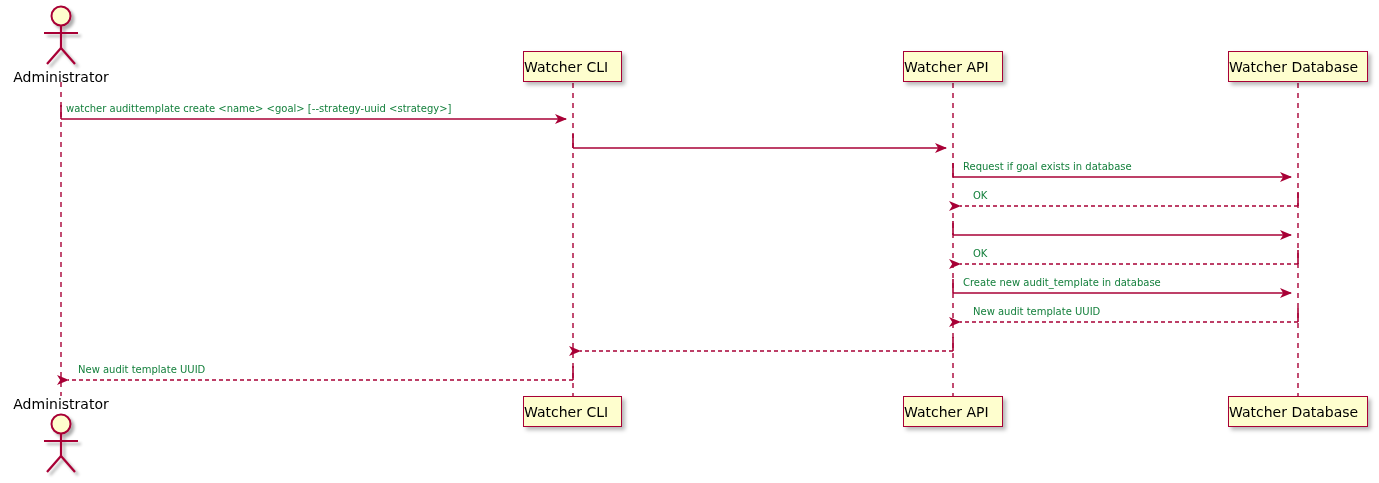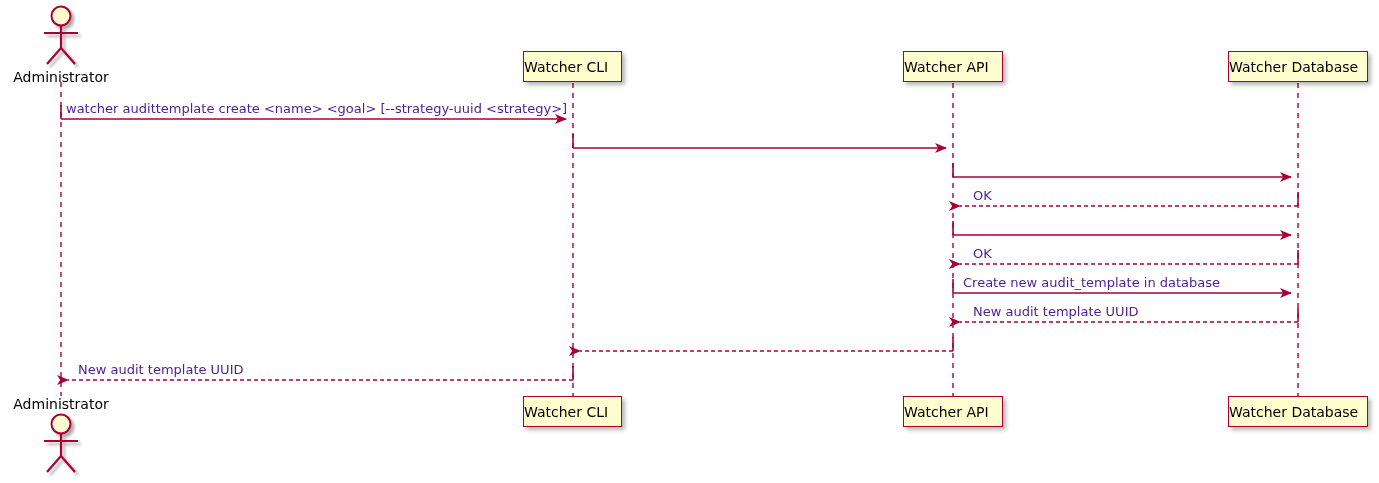--- a/index.html
+++ b/index.html
@@ -20,22 +20,22 @@
   #svg-layer {
     position: absolute;
     top: 0;
     left: 0;
     width: 1379px;
     height: 483px;
   }
   .msg-label {
     position: absolute;
     font-family: "DejaVu Sans", sans-serif;
-    font-size: 13px;
-    color: #4c1d95;
+    font-size: 10px;
+    color: #15803d;
     white-space: nowrap;
     line-height: 15px;
   }
   .participant-box {
     position: absolute;
     box-sizing: border-box;
     background: #FEFECE;
     border: 1.5px solid #A80036;
     box-shadow: 3px 3px 4px rgba(0,0,0,0.28);
     display: flex;
@@ -177,20 +177,21 @@
     <span>Watcher API</span>
   </div>
 
   <div class="participant-box" style="left:1228px; top:396px; width:140px; height:31px;">
     <span>Watcher Database</span>
   </div>
 
   <div class="msg-label" style="left:66px; top:101px;">watcher audittemplate create &lt;name&gt; &lt;goal&gt; [--strategy-uuid &lt;strategy&gt;]</div>
 
 
+  <div class="msg-label" style="left:963px; top:159px;">Request if goal exists in database</div>
 
   <div class="msg-label" style="left:973px; top:188px;">OK</div>
 
 
   <div class="msg-label" style="left:973px; top:246px;">OK</div>
 
   <div class="msg-label" style="left:963px; top:275px;">Create new audit_template in database</div>
 
   <div class="msg-label" style="left:973px; top:304px;">New audit template UUID</div>
 

